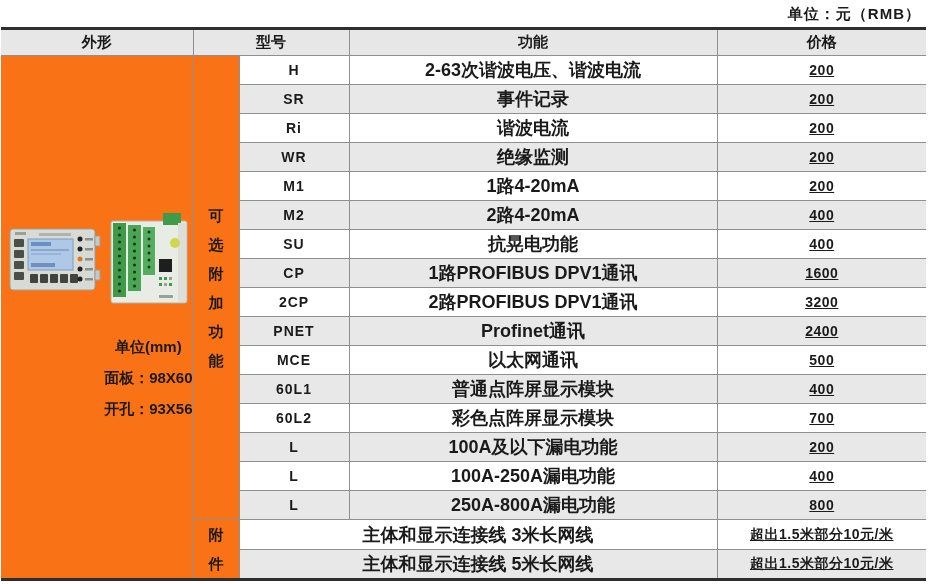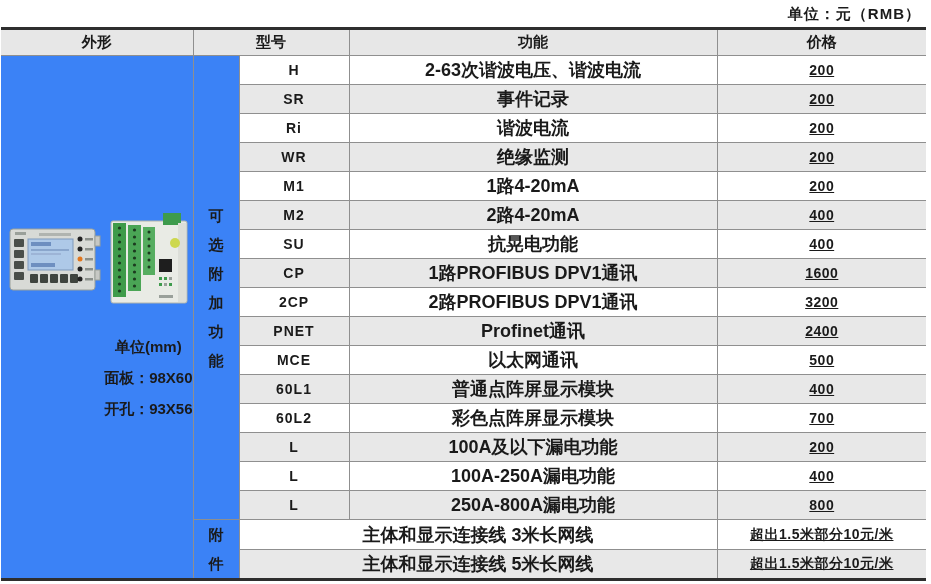--- a/index.html
+++ b/index.html
@@ -42,21 +42,21 @@
   tbody tr { height:29px; }
   tbody tr:nth-child(even) { background:#e8e8e8; }
   th:first-child, td:first-child { border-left:none; }
   th:last-child, td:last-child { border-right:none;margin-left:21px; }
   tbody tr:last-child td { border-bottom:none; }
 
   td.model { font-size:14px; letter-spacing:1px; font-family:"Liberation Sans","DejaVu Sans",sans-serif; }
   td.price { font-size:14px; letter-spacing:0.5px;text-decoration:underline; }
   td.func  { font-size:18px; }
 
-  td.appearance-cell, td.group-cell { background:#3b82f6; }
+  td.appearance-cell, td.group-cell { background:#f97316; }
   td.appearance-cell { border-left:none; }
 
   .appearance-inner {
     display:flex; flex-direction:column;
     align-items:flex-end; justify-content:center;
     gap:22px; height:100%;
   }
   .devices { display:flex; align-items:center; gap:6px; }
   .dim-lines { text-align:center; font-size:15px; line-height:31px; }
 

